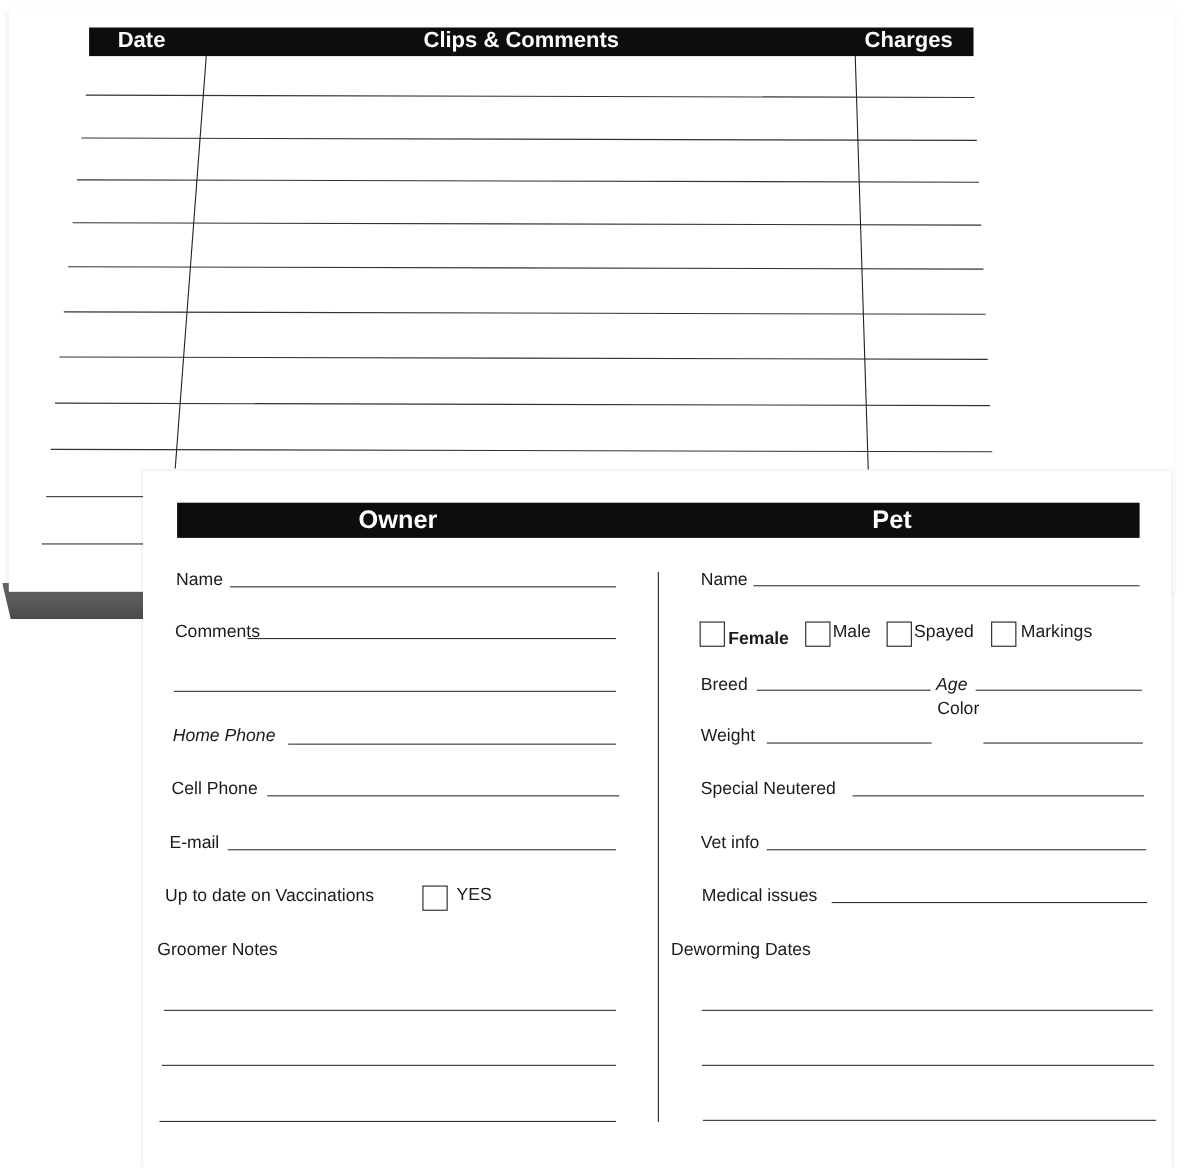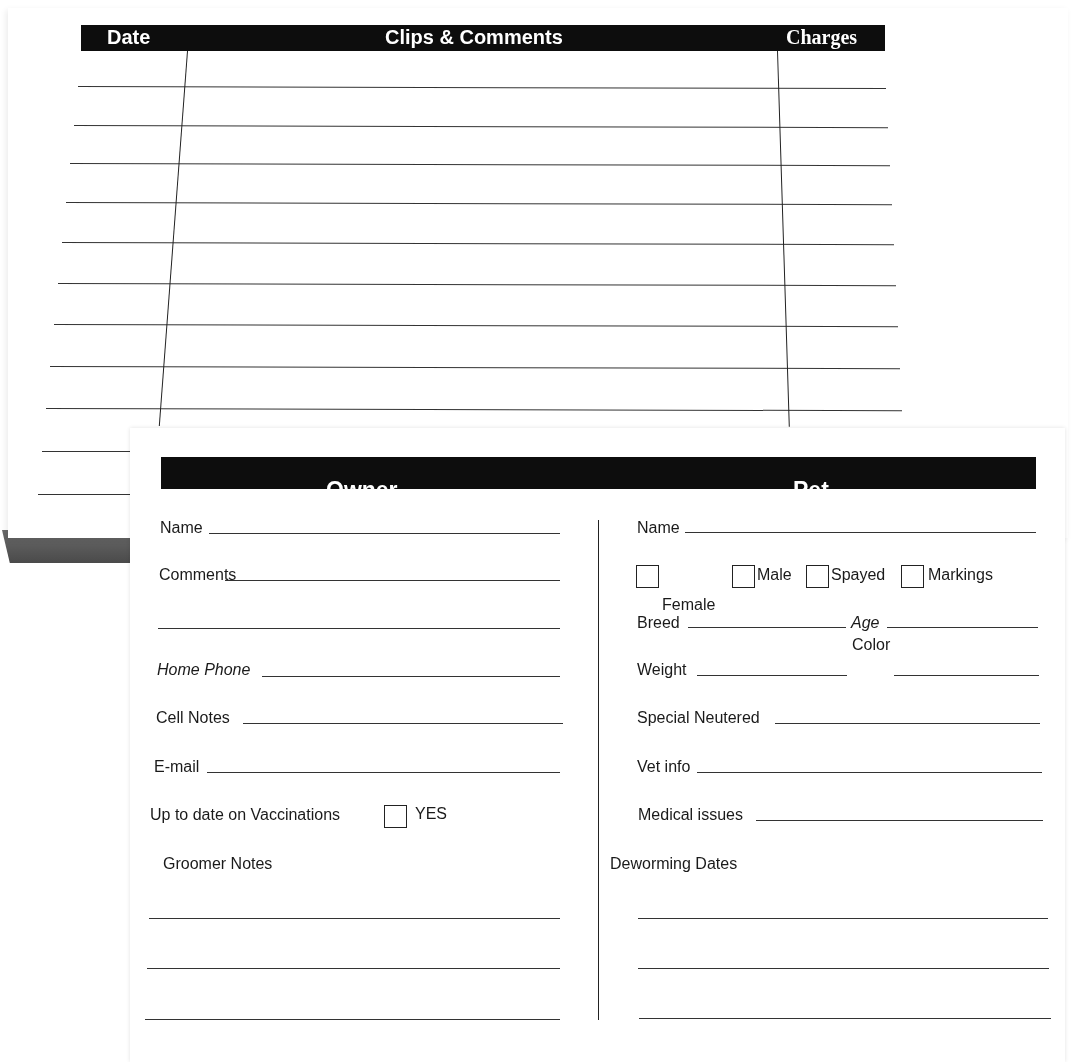--- a/index.html
+++ b/index.html
@@ -11,36 +11,36 @@
                 background:linear-gradient(#6a6a6a,#4a4a4a); clip-path:polygon(0 0,100% 0,100% 100%,6% 100%); }
   .back-header { position:absolute; left:81px; top:25px; width:804px; height:26px; background:#0d0d0d;
                  color:#fff; font-weight:bold; font-size:20px; }
   .back-header span { position:absolute; top:1px; }
   .back-hline { position:absolute; height:1px; background:#333; transform-origin:left center; }
   .back-vline { position:absolute; width:1px; background:#222; transform-origin:top center; }
   .front-card { position:absolute; left:130px; top:428px; width:935px; height:634px; background:#fff;
                 box-shadow:0 0 4px rgba(0,0,0,0.12); }
   .front-header { position:absolute; left:161px; top:457px; width:875px; height:32px; background:#0d0d0d;
                   color:#fff; font-weight:bold; font-size:23px; }
-  .front-header span { position:absolute; top:2px;margin-top:18px; }
+  .front-header span { position:absolute; top:2px; }
   .divider { position:absolute; left:598px; top:520px; width:1px; height:500px; background:#222; }
   .lbl { position:absolute; font-size:16px; color:#1a1a1a; white-space:nowrap; }
   .line { position:absolute; height:1px; background:#333; }
   .cb { position:absolute; width:20px; height:20px; border:1.5px solid #222; box-sizing:border-box; background:#fff; }
 </style>
 </head>
 <body>
 
 <div class="stack-edge"></div>
 <div class="back-card"></div>
 
 <div class="back-header">
   <span style="left:14px;margin-left:12px;">Date</span>
   <span style="left:304px;">Clips &amp; Comments</span>
-  <span style="left:705px;font-family:Liberation Serif, serif;">Charges</span>
+  <span style="left:705px;">Charges</span>
 </div>
 
 <div class="back-hline" style="left:78px;top:86px;width:808px;transform:rotate(0.15deg);"></div>
 <div class="back-hline" style="left:74px;top:125px;width:814px;transform:rotate(0.15deg);"></div>
 <div class="back-hline" style="left:70px;top:163px;width:820px;transform:rotate(0.15deg);"></div>
 <div class="back-hline" style="left:66px;top:202px;width:826px;transform:rotate(0.15deg);"></div>
 <div class="back-hline" style="left:62px;top:242px;width:832px;transform:rotate(0.15deg);"></div>
 <div class="back-hline" style="left:58px;top:283px;width:838px;transform:rotate(0.15deg);"></div>
 <div class="back-hline" style="left:54px;top:324px;width:844px;transform:rotate(0.15deg);"></div>
 <div class="back-hline" style="left:50px;top:366px;width:850px;transform:rotate(0.15deg);"></div>
@@ -63,40 +63,40 @@
 <span class="lbl" style="left:160px;top:519px;">Name</span>
 <div class="line" style="left:209px;top:533px;width:351px;"></div>
 
 <span class="lbl" style="left:159px;top:566px;">Comments</span>
 <div class="line" style="left:225px;top:580px;width:335px;"></div>
 <div class="line" style="left:158px;top:628px;width:402px;"></div>
 
 <span class="lbl" style="left:157px;top:661px;font-style:italic;">Home Phone</span>
 <div class="line" style="left:262px;top:676px;width:298px;"></div>
 
-<span class="lbl" style="left:156px;top:709px;">Cell Notes</span>
+<span class="lbl" style="left:156px;top:709px;">Cell Phone</span>
 <div class="line" style="left:243px;top:723px;width:320px;"></div>
 
 <span class="lbl" style="left:154px;top:758px;">E-mail</span>
 <div class="line" style="left:207px;top:772px;width:353px;"></div>
 
 <span class="lbl" style="left:150px;top:806px;">Up to date on Vaccinations</span>
 <div class="cb" style="left:384px;top:805px;width:23px;height:23px;"></div>
 <span class="lbl" style="left:415px;top:805px;">YES</span>
 
-<span class="lbl" style="left:163px;top:855px;">Groomer Notes</span>
+<span class="lbl" style="left:143px;top:855px;">Groomer Notes</span>
 <div class="line" style="left:149px;top:918px;width:411px;"></div>
 <div class="line" style="left:147px;top:968px;width:413px;"></div>
 <div class="line" style="left:145px;top:1019px;width:415px;"></div>
 
 <span class="lbl" style="left:637px;top:519px;">Name</span>
 <div class="line" style="left:685px;top:532px;width:351px;"></div>
 
 <div class="cb" style="left:636px;top:565px;width:23px;height:23px;"></div>
-<span class="lbl" style="left:662px;top:596px;">Female</span>
+<span class="lbl" style="left:662px;top:572px;font-weight:bold;">Female</span>
 <div class="cb" style="left:732px;top:565px;width:23px;height:23px;"></div>
 <span class="lbl" style="left:757px;top:566px;">Male</span>
 <div class="cb" style="left:806px;top:565px;width:23px;height:23px;"></div>
 <span class="lbl" style="left:831px;top:566px;">Spayed</span>
 <div class="cb" style="left:901px;top:565px;width:23px;height:23px;"></div>
 <span class="lbl" style="left:928px;top:566px;">Markings</span>
 
 <span class="lbl" style="left:637px;top:614px;">Breed</span>
 <div class="line" style="left:688px;top:627px;width:158px;"></div>
 <span class="lbl" style="left:851px;top:614px;font-style:italic;">Age</span>

